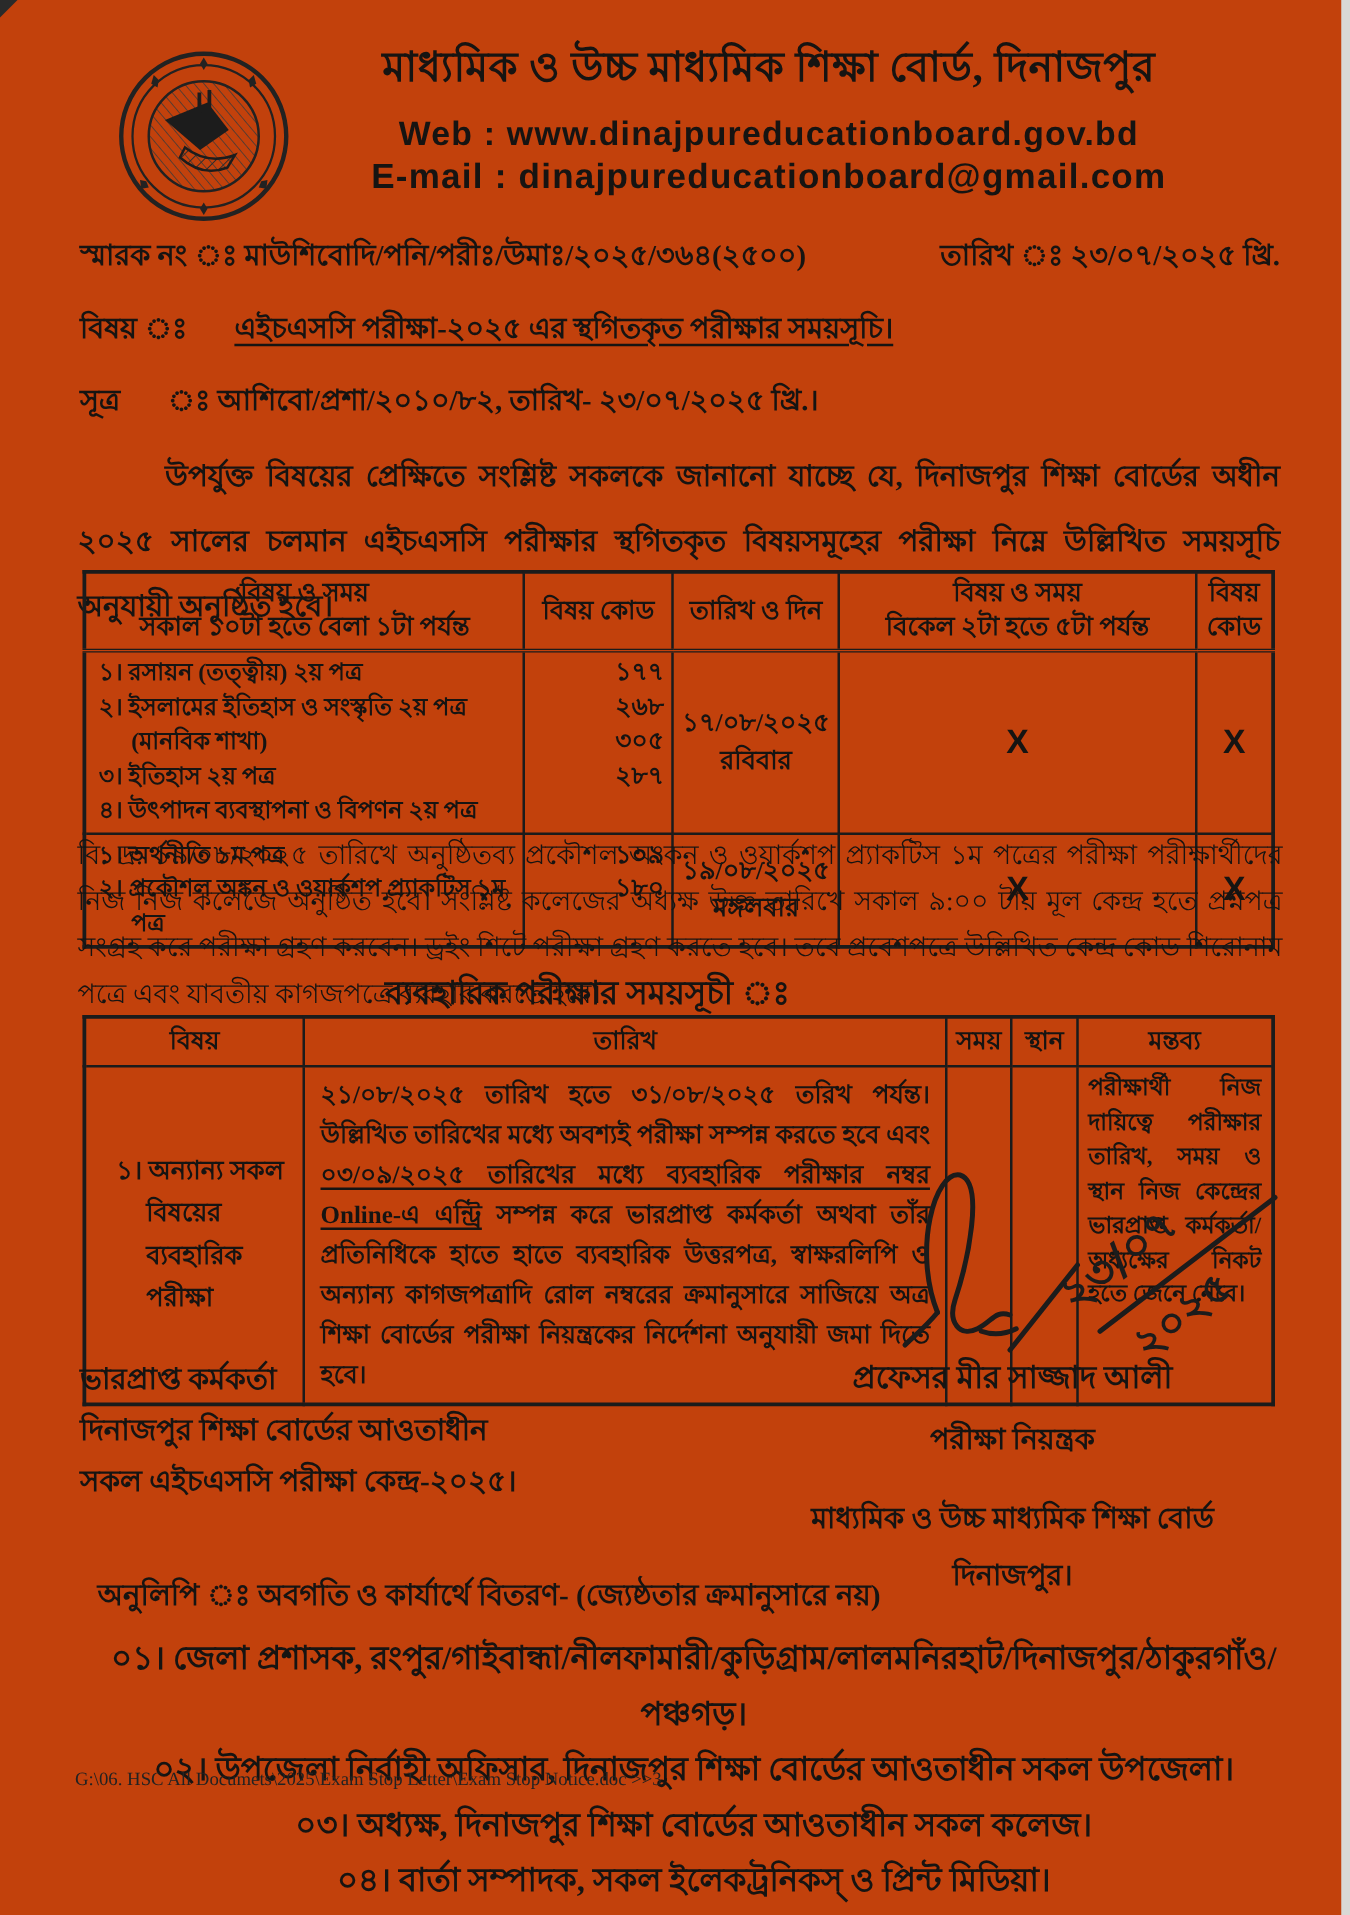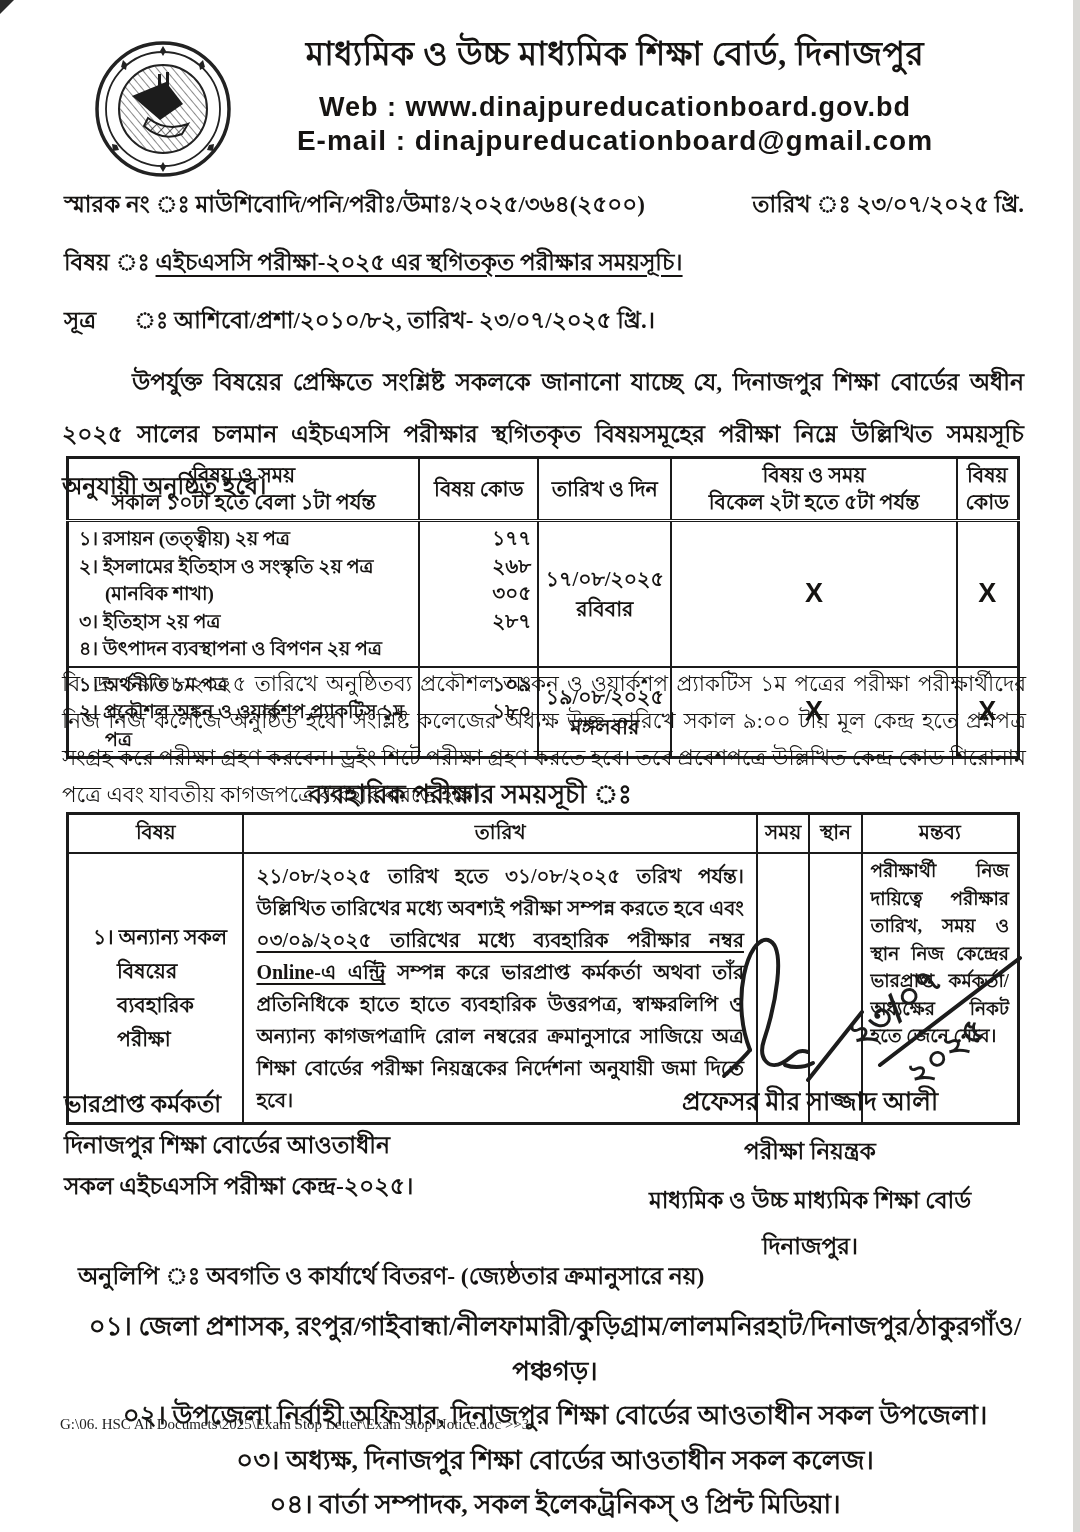--- a/index.html
+++ b/index.html
@@ -1,38 +1,38 @@
 <!DOCTYPE html>
 <html><head>
 <meta charset="utf-8">
 <style>
   html,body{margin:0;padding:0;background:#e9e8e4;}
   .page{
     position:relative;
     width:1080px;height:1532px;
     margin:0 auto;
-    background:#ffffff;
+    background:#c2410c;
     color:#161412;
     font-family:"Liberation Serif","DejaVu Serif",serif;
     overflow:hidden;
   }
   
   .scan-right-edge{position:absolute;right:0;top:0;width:7px;height:100%;background:#d9d8d5;}
   .scan-corner{position:absolute;left:0;top:0;width:0;height:0;border-top:14px solid #2a2a2a;border-right:14px solid transparent;}
 
   
   .header{position:absolute;top:28px;left:60px;right:60px;text-align:center;}
   .logo{position:absolute;left:28px;top:6px;}
   .org-name{margin-left:150px;font-size:33px;font-weight:700;letter-spacing:.5px;}
   .web-line{margin-left:150px;margin-top:8px;font-family:"Liberation Sans","DejaVu Sans",sans-serif;font-size:27px;font-weight:700;letter-spacing:1px;}
   .email-line{margin-left:150px;margin-top:2px;font-family:"Liberation Sans","DejaVu Sans",sans-serif;font-size:28px;font-weight:700;letter-spacing:1px;}
 
   .memo-row{position:absolute;top:186px;left:64px;right:56px;display:flex;justify-content:space-between;font-size:23px;font-weight:700;text-align:right;}
   .subject-row{position:absolute;top:244px;left:64px;font-size:23px;font-weight:700;}
-  .subject-underline{text-decoration:underline;text-underline-offset:5px;}
+  .subject-underline{text-decoration:underline;text-underline-offset:5px;margin-left:32px;}
   .source-row{position:absolute;top:302px;left:64px;font-size:23px;font-weight:700;}
   .source-row .lbl{display:inline-block;width:64px;}
 
   .para{position:absolute;top:356px;left:62px;right:56px;font-size:23.5px;font-weight:600;line-height:52px;text-align:justify;text-indent:70px;}
 
   
   table{border-collapse:collapse;}
   .t1{position:absolute;top:456px;left:66px;width:954px;border:3px solid #1b1b1b;}
   .t1 th,.t1 td{border:2px solid #1b1b1b;padding:3px 6px;}
   .t1 th{font-size:20.5px;font-weight:700;line-height:27px;text-align:center;}
@@ -56,21 +56,21 @@
   .t2 .p-date{vertical-align:top;text-align:justify;font-size:20px;font-weight:600;line-height:32px;padding:6px 12px;}
   .t2 .p-date .u-bold{font-weight:700;text-decoration:underline;text-underline-offset:4px;}
   .t2 .p-empty{width:52px;}
   .t2 .p-remarks{vertical-align:top;text-align:justify;font-size:18.5px;font-weight:600;line-height:27.5px;padding:4px 8px;}
 
   
   .sig-art{position:absolute;left:690px;top:930px;width:350px;height:175px;}
   .sig-block{position:absolute;top:1082px;left:610px;width:400px;text-align:center;}
   .sig-name{font-size:25px;font-weight:700;}
   .sig-title{font-size:23px;font-weight:600;margin-top:8px;}
-  .sig-org{font-size:23px;font-weight:600;margin-top:10px;}
+  .sig-org{font-size:23px;font-weight:600;margin-top:24px;}
   .sig-place{font-size:23px;font-weight:600;margin-top:7px;}
 
   .addressee{position:absolute;top:1084px;left:64px;font-size:23.5px;line-height:41px;}
   .addr-1{font-weight:700;}
   .addr-2,.addr-3{font-weight:600;}
 
   .distribution{position:absolute;top:1258px;left:78px;right:48px;}
   .dist-title{font-size:23.5px;font-weight:700;margin-bottom:8px;}
   .dist-item{font-size:26px;font-weight:700;line-height:44.5px;text-align:center;}
 

